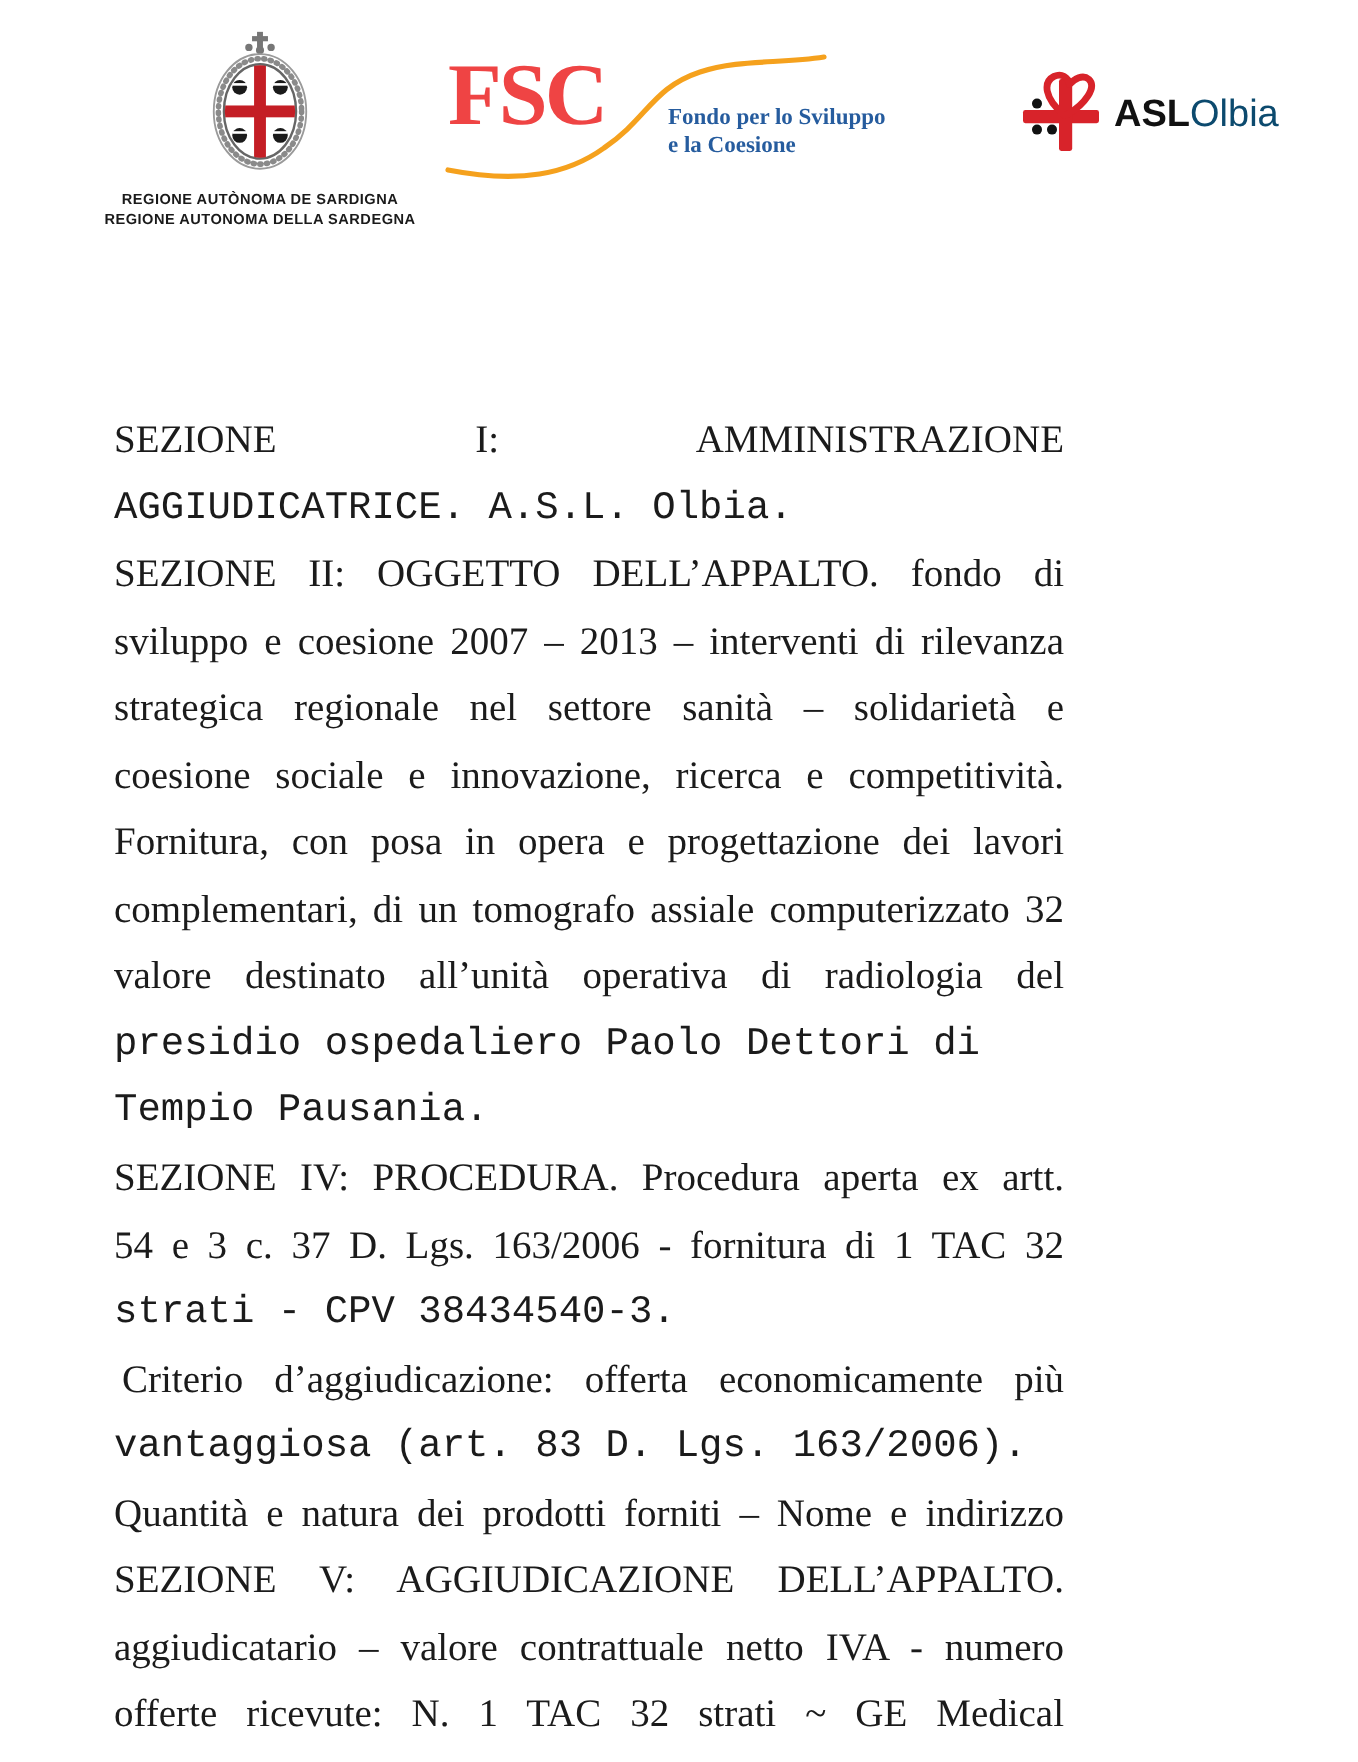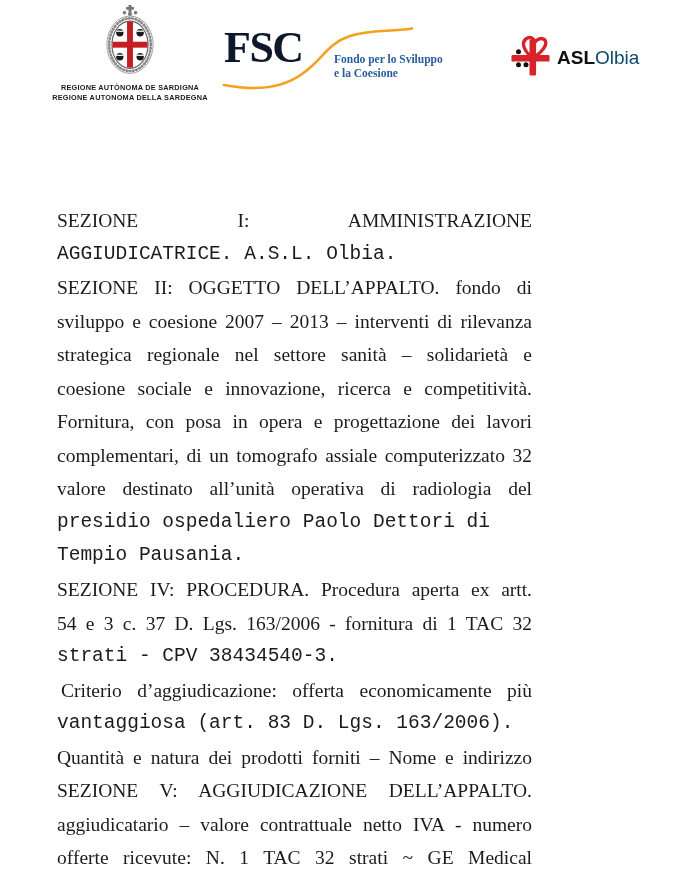--- a/index.html
+++ b/index.html
@@ -2,29 +2,29 @@
 <html><head>
 <meta charset="utf-8">
 <style>
   html,body{margin:0;padding:0;background:#fff;}
   .page{position:relative;width:679px;height:881px;background:#ffffff;overflow:hidden;
         font-family:"Liberation Serif", serif;}
 
   
   .hdr{position:absolute;left:0;top:0;width:679px;height:140px;}
 
-  .region-block{position:absolute;left:30px;top:4px;width:200px;text-align:center;}
+  .region-block{position:absolute;left:30px;top:15px;width:200px;text-align:center;}
   .region-emblem{display:inline-block;}
   .region-caption{margin-top:1px;font-family:"Liberation Sans",sans-serif;
         font-weight:bold;font-size:7.3px;line-height:9.3px;letter-spacing:.25px;
         color:#1a1a1a;white-space:nowrap;}
 
   .fsc-block{position:absolute;left:222px;top:24px;width:230px;height:70px;}
   .fsc-acronym{position:absolute;left:2px;top:2px;font-family:"Liberation Serif",serif;
-        font-weight:bold;font-size:44px;line-height:44px;letter-spacing:-1.5px;color:#0f172a;}
+        font-weight:bold;font-size:44px;line-height:44px;letter-spacing:-1.5px;color:#ef4444;}
   .fsc-swoosh{position:absolute;left:0;top:0;}
   .fsc-tagline{position:absolute;left:112px;top:29px;font-family:"Liberation Serif",serif;
         font-weight:600;font-size:11.5px;line-height:13.5px;color:#265C9E;white-space:nowrap;}
 
   .asl-block{position:absolute;left:509px;top:35px;height:44px;}
   .asl-icon{position:absolute;left:0;top:0;}
   .asl-name{position:absolute;left:48px;top:13px;font-family:"Liberation Sans",sans-serif;
         font-size:19px;line-height:19px;white-space:nowrap;}
   .asl-name .b{font-weight:bold;color:#111111;margin-top:18px;}
   .asl-name .r{font-weight:normal;color:#0c4a6e;}

